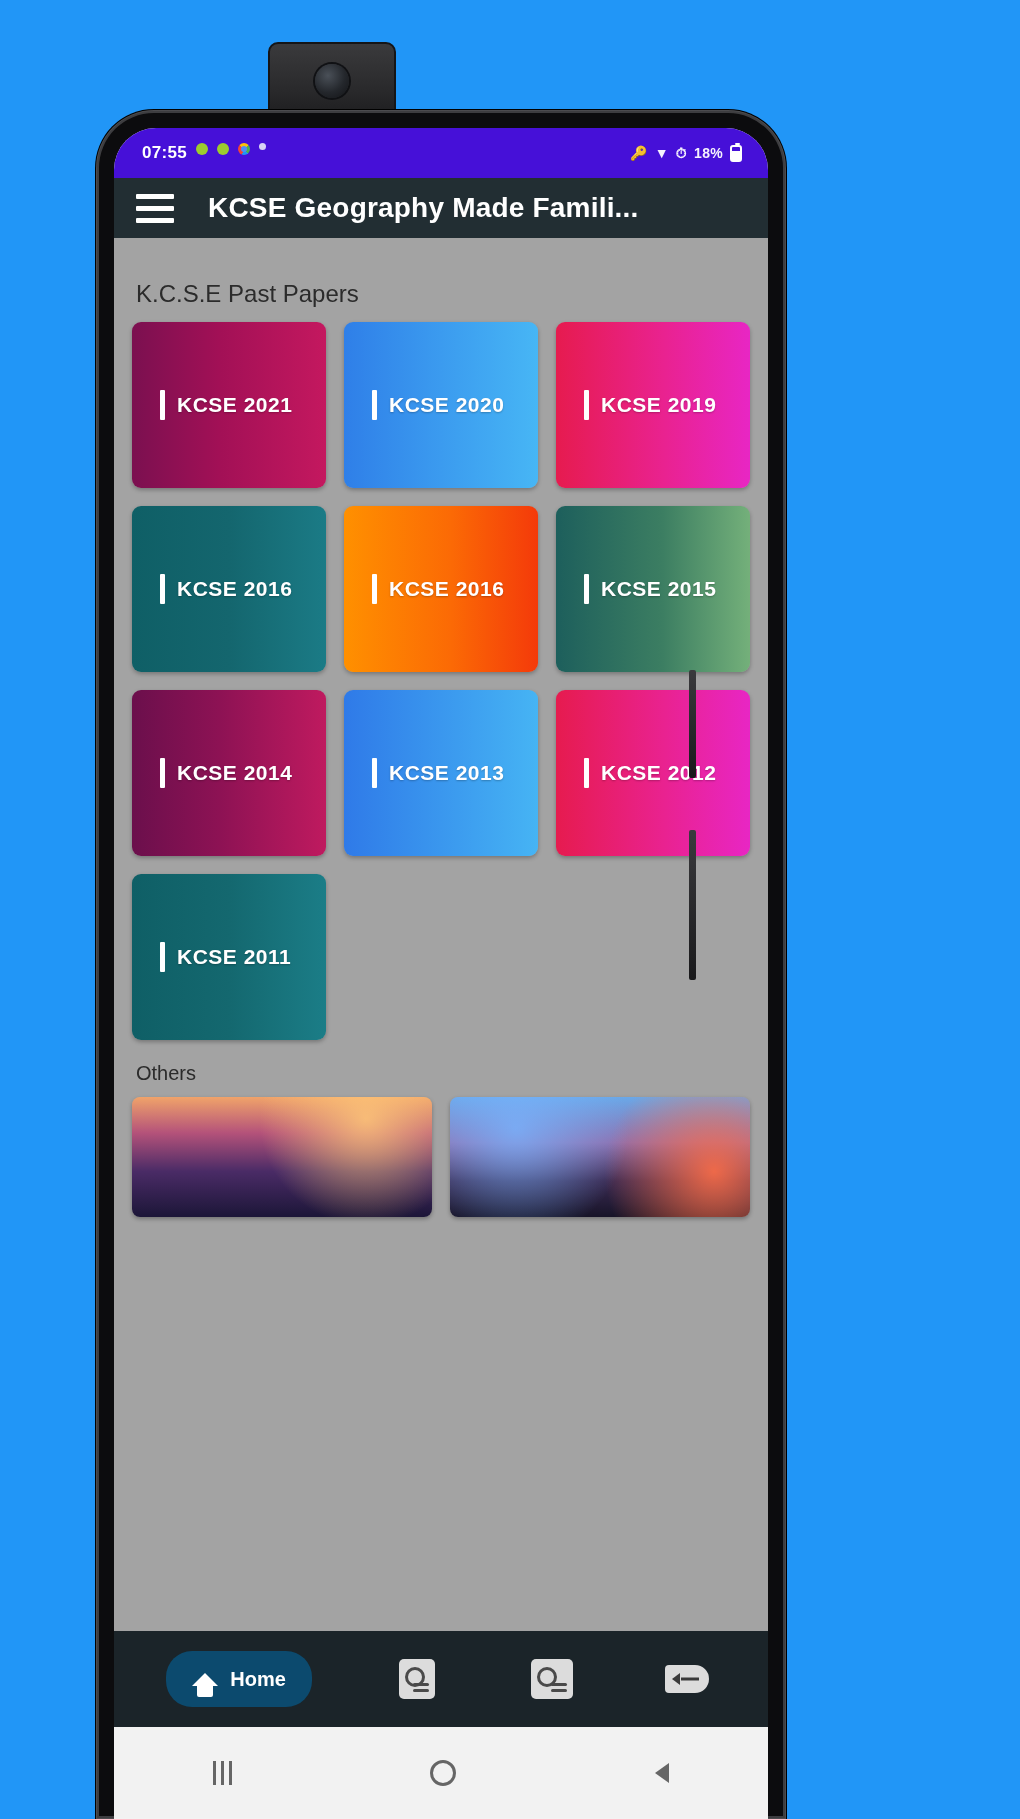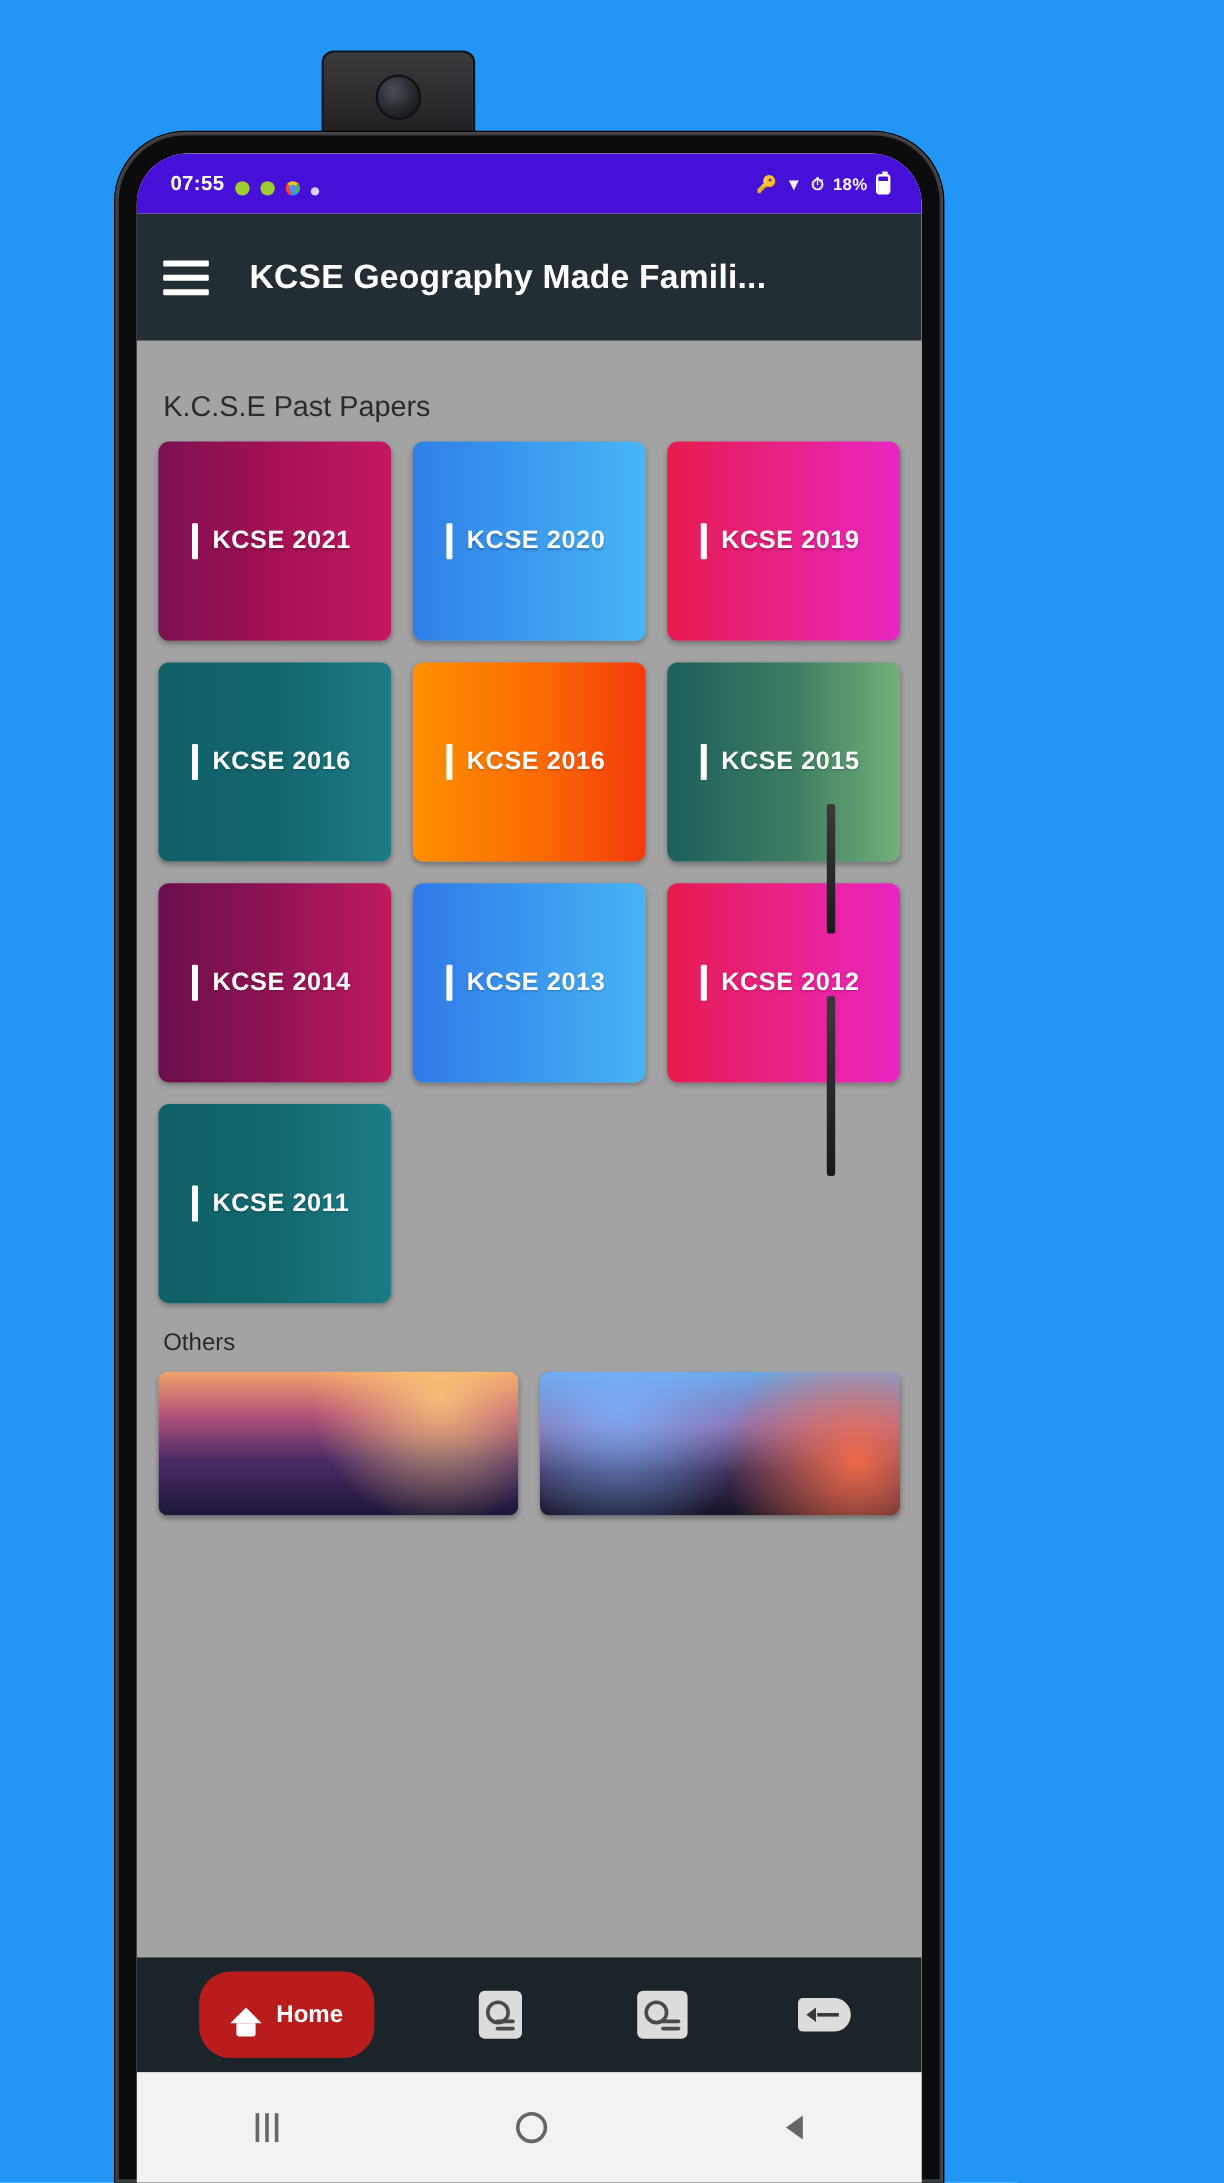--- a/index.html
+++ b/index.html
@@ -85,21 +85,21 @@
     background: #4610d8;
     color: #fff;
     display: flex;
     align-items: center;
     padding: 0 26px 0 28px;
     font-size: 17px;
     font-weight: bold;
     flex: none;
     letter-spacing: .3px;
   }
-  .sb-left { display: flex; align-items: flex-end; gap: 9px; }
+  .sb-left { display: flex; align-items: flex-start; gap: 9px; }
   .sb-dot { width: 12px; height: 12px; border-radius: 50%; display:inline-block; }
   .sb-dot.green { background: #9ccc2e; }
   .sb-dot.chrome {
     background: conic-gradient(from 200deg,#f44336 0deg 110deg,#ffc107 110deg 210deg,#4caf50 210deg 300deg,#2196f3 300deg 360deg);
     position: relative;
   }
   .sb-dot.chrome::after{
     content:""; position:absolute; inset:3px; border-radius:50%; background:#4f8ef7;
   }
   .sb-dot.tiny { width: 7px; height: 7px; background:#d8d2f5; }
@@ -111,21 +111,21 @@
     border: 2px solid #fff; border-radius: 3px;
     position: relative;
     background: linear-gradient(180deg, transparent 32%, #fff 32%);
   }
   .sb-batt::before{
     content:""; position:absolute; left:3px; top:-4px; width:5px; height:2px; background:#fff; border-radius:1px;
   }
 
   
   .appbar {
-    height: 106px;
+    height: 60px;
     background: #222e33;
     display: flex;
     align-items: center;
     padding: 0 22px;
     flex: none;
   }
   .hamburger { width: 38px; display:flex; flex-direction:column; gap:7px; cursor:pointer; }
   .hamburger span { display:block; height:5px; background:#fff; border-radius:1px; }
   .appbar-title {
     color: #fff;
@@ -216,23 +216,23 @@
   .bottomnav {
     height: 96px;
     background: #1b2429;
     display: flex;
     align-items: center;
     justify-content: space-around;
     flex: none;
     padding: 0 14px;
   }
   .nav-pill {
-    background: #b91c1c;
+    background: #0c4a6e;
     border-radius: 26px;
-    height: 72px;
+    height: 56px;
     padding: 0 26px;
     display: flex;
     align-items: center;
     gap: 12px;
     cursor: pointer;
   }
   .nav-pill .home-ico {
     width: 0; height: 0;
     border-left: 13px solid transparent;
     border-right: 13px solid transparent;

